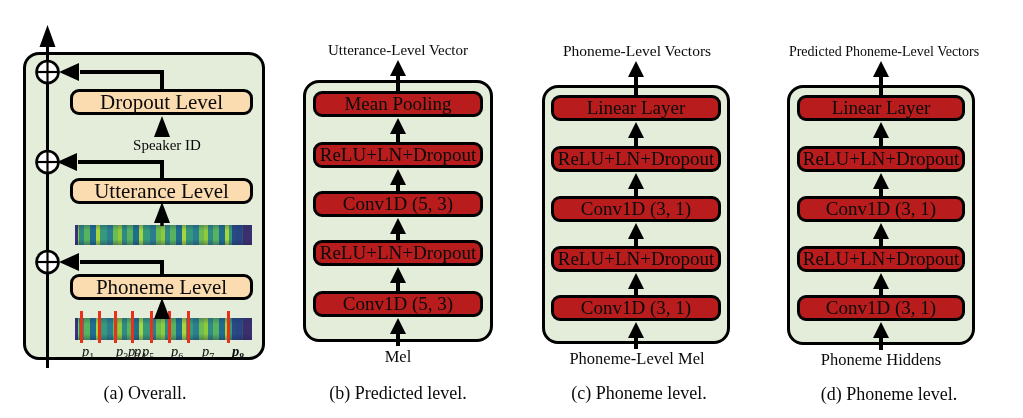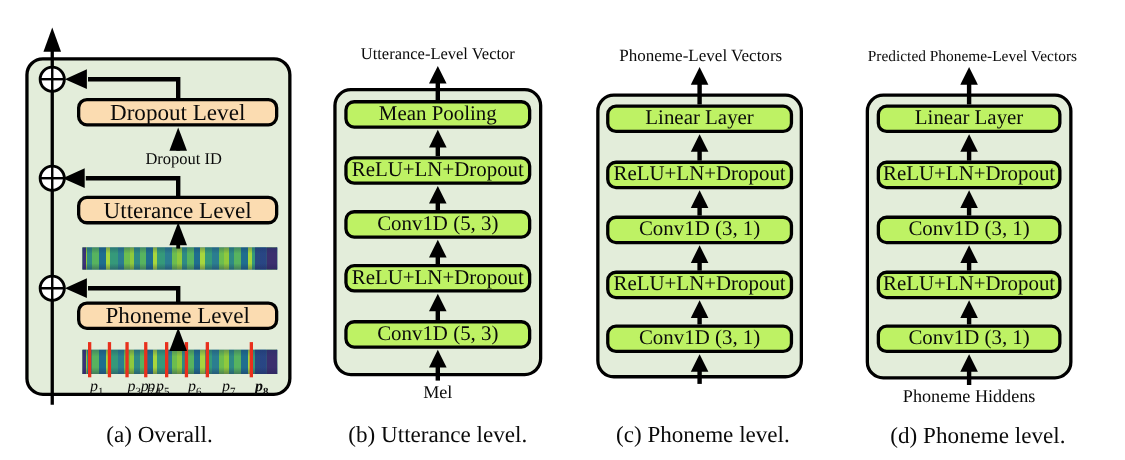--- a/index.html
+++ b/index.html
@@ -12,28 +12,28 @@
     position:absolute;background:#e3edda;border:3px solid #000;border-radius:16px;
     box-sizing:border-box;
   }
   .abox{ 
     position:absolute;left:70px;width:183px;height:26px;background:#fbdcb1;
     border:3px solid #000;border-radius:9px;box-sizing:border-box;
     display:flex;align-items:center;justify-content:center;
     font-size:21px;white-space:nowrap;
   }
   .lbox{ 
-    position:absolute;width:170px;height:26px;background:#bef264;
+    position:absolute;width:170px;height:26px;background:#b91c1c;
     border:3px solid #000;border-radius:9px;box-sizing:border-box;
     display:flex;align-items:center;justify-content:center;
     font-size:19px;white-space:nowrap;
   }
   .iolabel{position:absolute;text-align:center;font-size:15px;white-space:nowrap;}
   .inlabel{position:absolute;text-align:center;font-size:16.5px;white-space:nowrap;}
-  .caption{position:absolute;text-align:center;font-size:21px;white-space:nowrap;}
+  .caption{position:absolute;text-align:center;font-size:18px;white-space:nowrap;}
   .aup{position:absolute;width:16px;}
   .aup::before{content:"";position:absolute;left:6.25px;top:8px;bottom:0;width:3.5px;background:#000;}
   .aup::after{content:"";position:absolute;left:0;top:0;width:0;height:0;
     border-left:8px solid transparent;border-right:8px solid transparent;border-bottom:16px solid #000;}
   .spectro{
     position:absolute;left:75px;width:177px;background-color:#2e7d8c;
     background-image:
       linear-gradient(180deg, rgba(25,50,100,0.32) 0%, rgba(0,0,0,0) 28%, rgba(0,0,0,0) 72%, rgba(30,30,80,0.36) 100%),
       linear-gradient(90deg, #3c3178 0 3px, rgba(0,0,0,0) 3px),
       linear-gradient(90deg, rgba(0,0,0,0) calc(100% - 20px), rgba(40,60,130,0.85) calc(100% - 20px), rgba(40,60,130,0.85) calc(100% - 9px), #3b2f6e calc(100% - 9px)),
@@ -106,21 +106,21 @@
     <g>
       <line x1="162" y1="318" x2="162" y2="313" stroke="#000" stroke-width="3.5"></line>
       <path d="M162 298 L154 319 L170 319 Z" fill="#000"></path>
     </g>
   </svg>
 
   <div class="abox" style="top:89px;">Dropout Level</div>
   <div class="abox" style="top:274px;">Phoneme Level</div>
   <div class="abox" style="top:178px;">Utterance Level</div>
 
-  <div class="iolabel" style="left:117px;top:137px;width:100px;">Dropout ID</div>
+  <div class="iolabel" style="left:117px;top:137px;width:100px;">Speaker ID</div>
 
   <span class="plabel" style="left:77px;"><i>p</i><sub>1</sub></span>
   <span class="plabel" style="left:95px;margin-left:28px;"><i>p</i><sub>2</sub></span>
   <span class="plabel" style="left:111px;"><i>p</i><sub>3</sub></span>
   <span class="plabel" style="left:129px;"><i>p</i><sub>4</sub></span>
   <span class="plabel" style="left:137px;"><i>p</i><sub>5</sub></span>
   <span class="plabel" style="left:166px;"><i>p</i><sub>6</sub></span>
   <span class="plabel" style="left:197px;"><i>p</i><sub>7</sub></span>
   <span class="plabel" style="left:227px;font-weight:bold;"><i>p</i><sub>8</sub></span>
 
@@ -136,38 +136,39 @@
   <div class="aup" style="left:390px;top:267px;height:24px;"></div>
   <div class="aup" style="left:390px;top:318px;height:28px;"></div>
 
   <div class="lbox" style="left:313px;top:91px;">Mean Pooling</div>
   <div class="lbox" style="left:313px;top:142px;">ReLU+LN+Dropout</div>
   <div class="lbox" style="left:313px;top:191px;">Conv1D (5, 3)</div>
   <div class="lbox" style="left:313px;top:240px;">ReLU+LN+Dropout</div>
   <div class="lbox" style="left:313px;top:291px;">Conv1D (5, 3)</div>
 
   <div class="inlabel" style="left:348px;top:347px;width:100px;">Mel</div>
-  <div class="caption" style="left:298px;top:383px;width:200px;">(b) Utterance level.</div>
+  <div class="caption" style="left:298px;top:383px;width:200px;">(b) Predicted level.</div>
 
   <div class="iolabel" style="left:537px;top:42px;width:200px;font-size:15.5px;">Phoneme-Level Vectors</div>
   <div class="panelbg" style="left:542px;top:85px;width:188px;height:259px;"></div>
 
   <div class="aup" style="left:628px;top:61px;height:34px;"></div>
   <div class="aup" style="left:628px;top:122px;height:24px;"></div>
   <div class="aup" style="left:628px;top:173px;height:23px;"></div>
   <div class="aup" style="left:628px;top:223px;height:23px;"></div>
   <div class="aup" style="left:628px;top:273px;height:22px;"></div>
   <div class="aup" style="left:628px;top:322px;height:27px;"></div>
 
   <div class="lbox" style="left:551px;top:95px;">Linear Layer</div>
   <div class="lbox" style="left:551px;top:146px;">ReLU+LN+Dropout</div>
   <div class="lbox" style="left:551px;top:196px;">Conv1D (3, 1)</div>
   <div class="lbox" style="left:551px;top:246px;">ReLU+LN+Dropout</div>
   <div class="lbox" style="left:551px;top:295px;">Conv1D (3, 1)</div>
 
+  <div class="inlabel" style="left:537px;top:349px;width:200px;">Phoneme-Level Mel</div>
   <div class="caption" style="left:539px;top:383px;width:200px;">(c) Phoneme level.</div>
 
   <div class="iolabel" style="left:774px;top:44px;width:220px;font-size:14px;">Predicted Phoneme-Level Vectors</div>
   <div class="panelbg" style="left:787px;top:85px;width:188px;height:260px;"></div>
 
   <div class="aup" style="left:873px;top:61px;height:34px;"></div>
   <div class="aup" style="left:873px;top:122px;height:24px;"></div>
   <div class="aup" style="left:873px;top:173px;height:23px;"></div>
   <div class="aup" style="left:873px;top:223px;height:23px;"></div>
   <div class="aup" style="left:873px;top:273px;height:22px;"></div>

